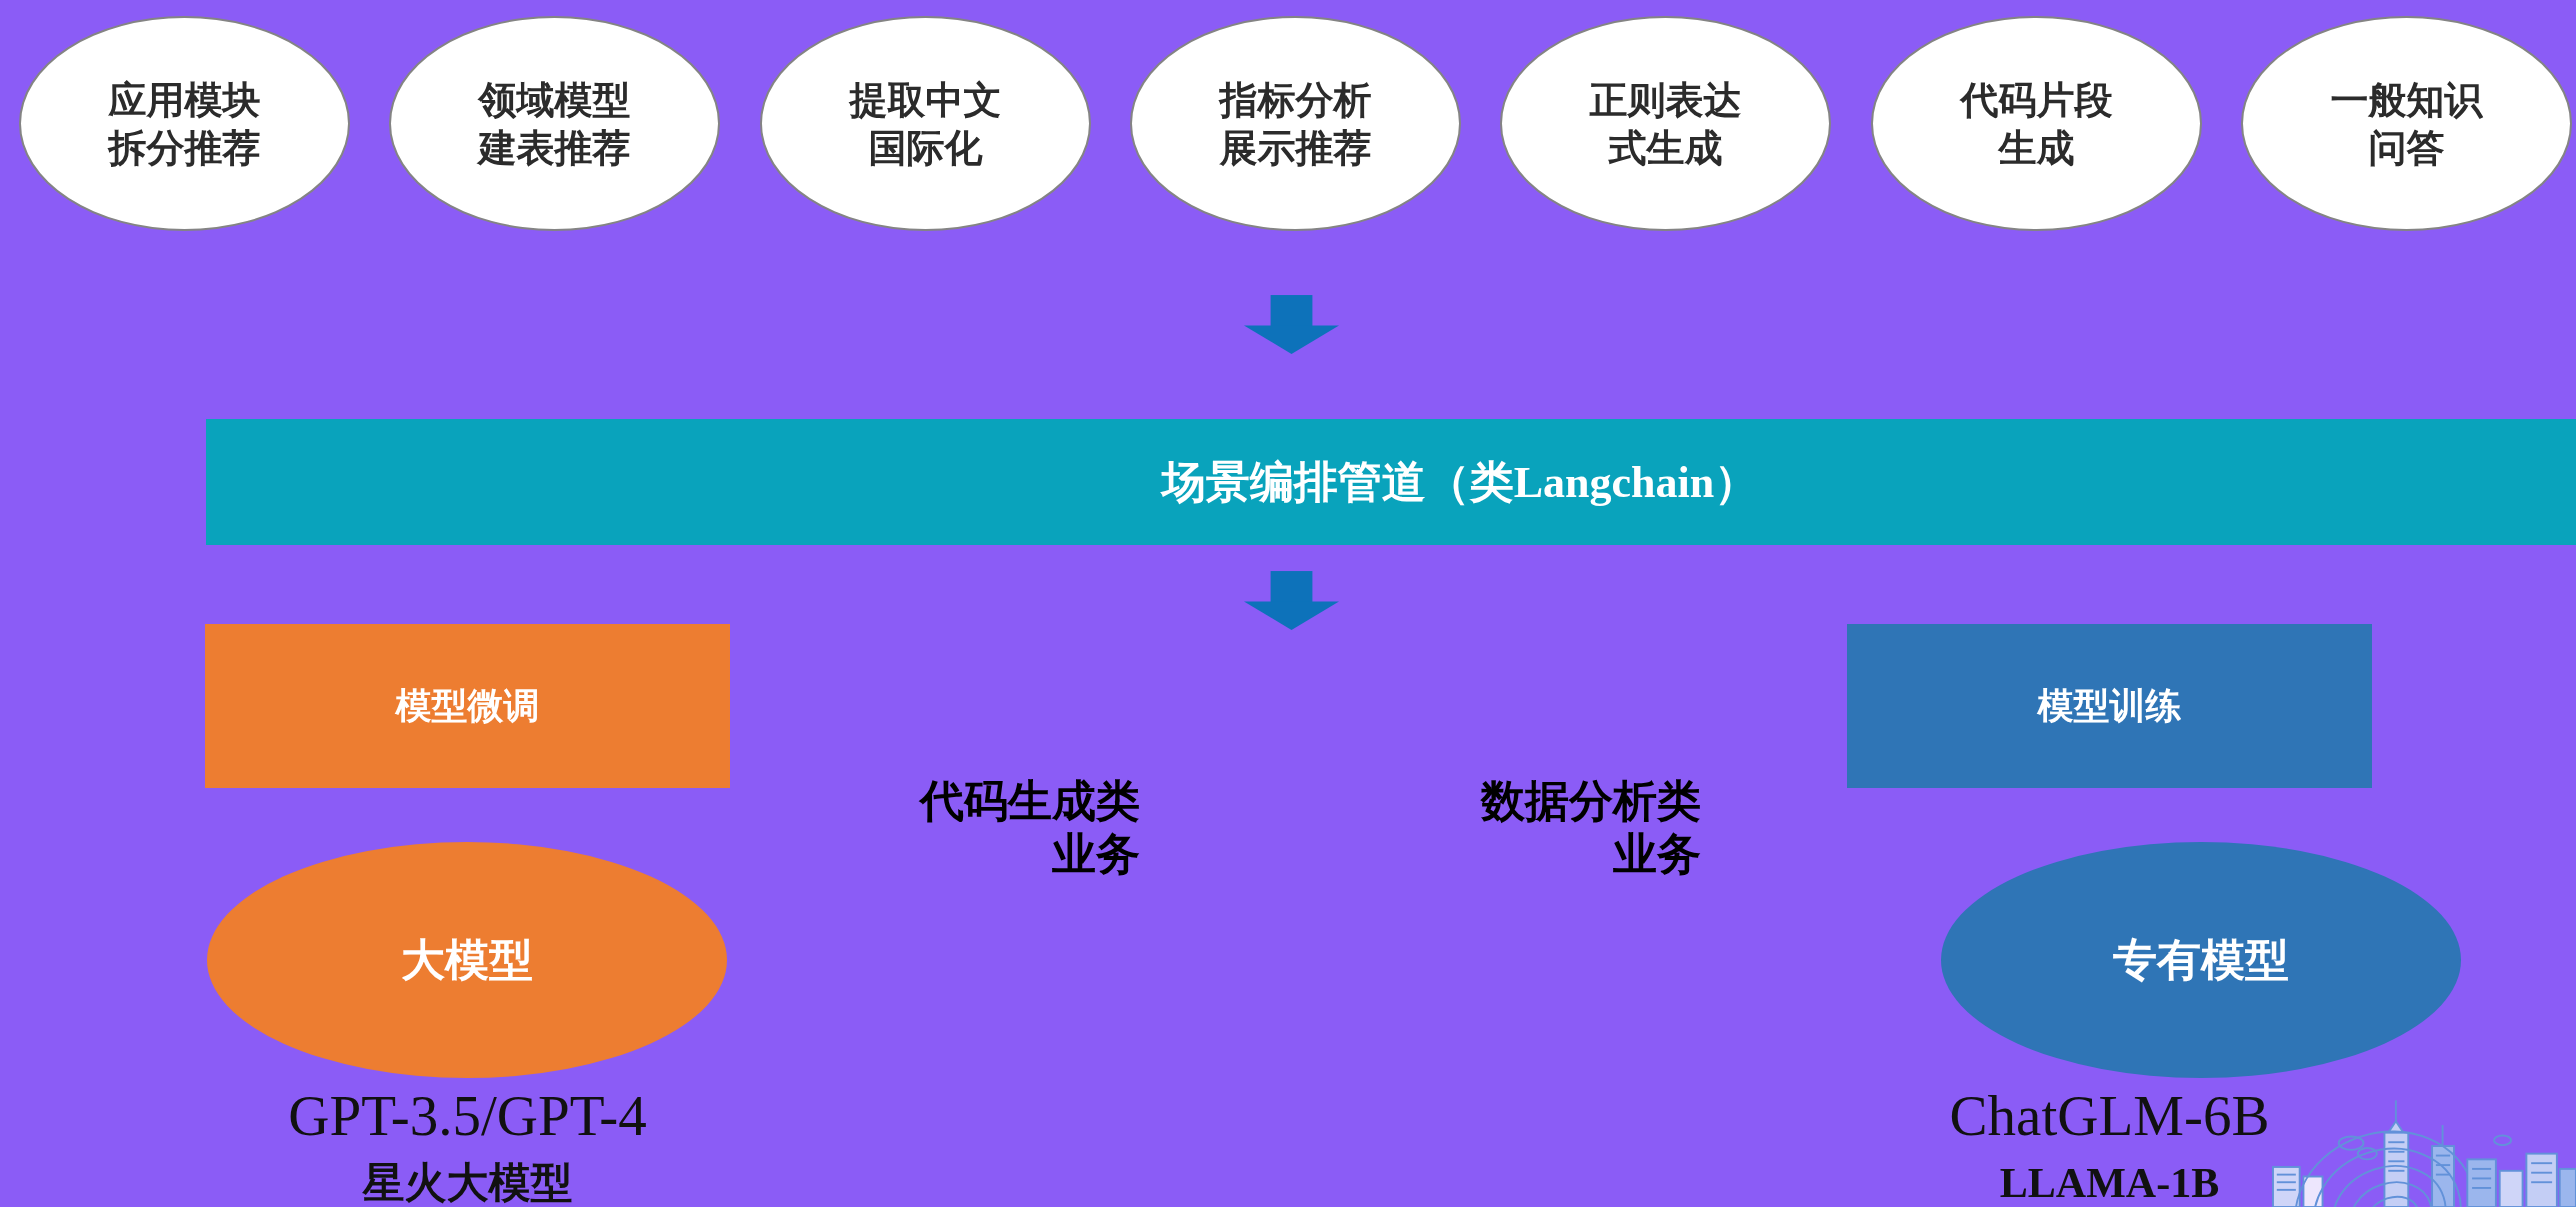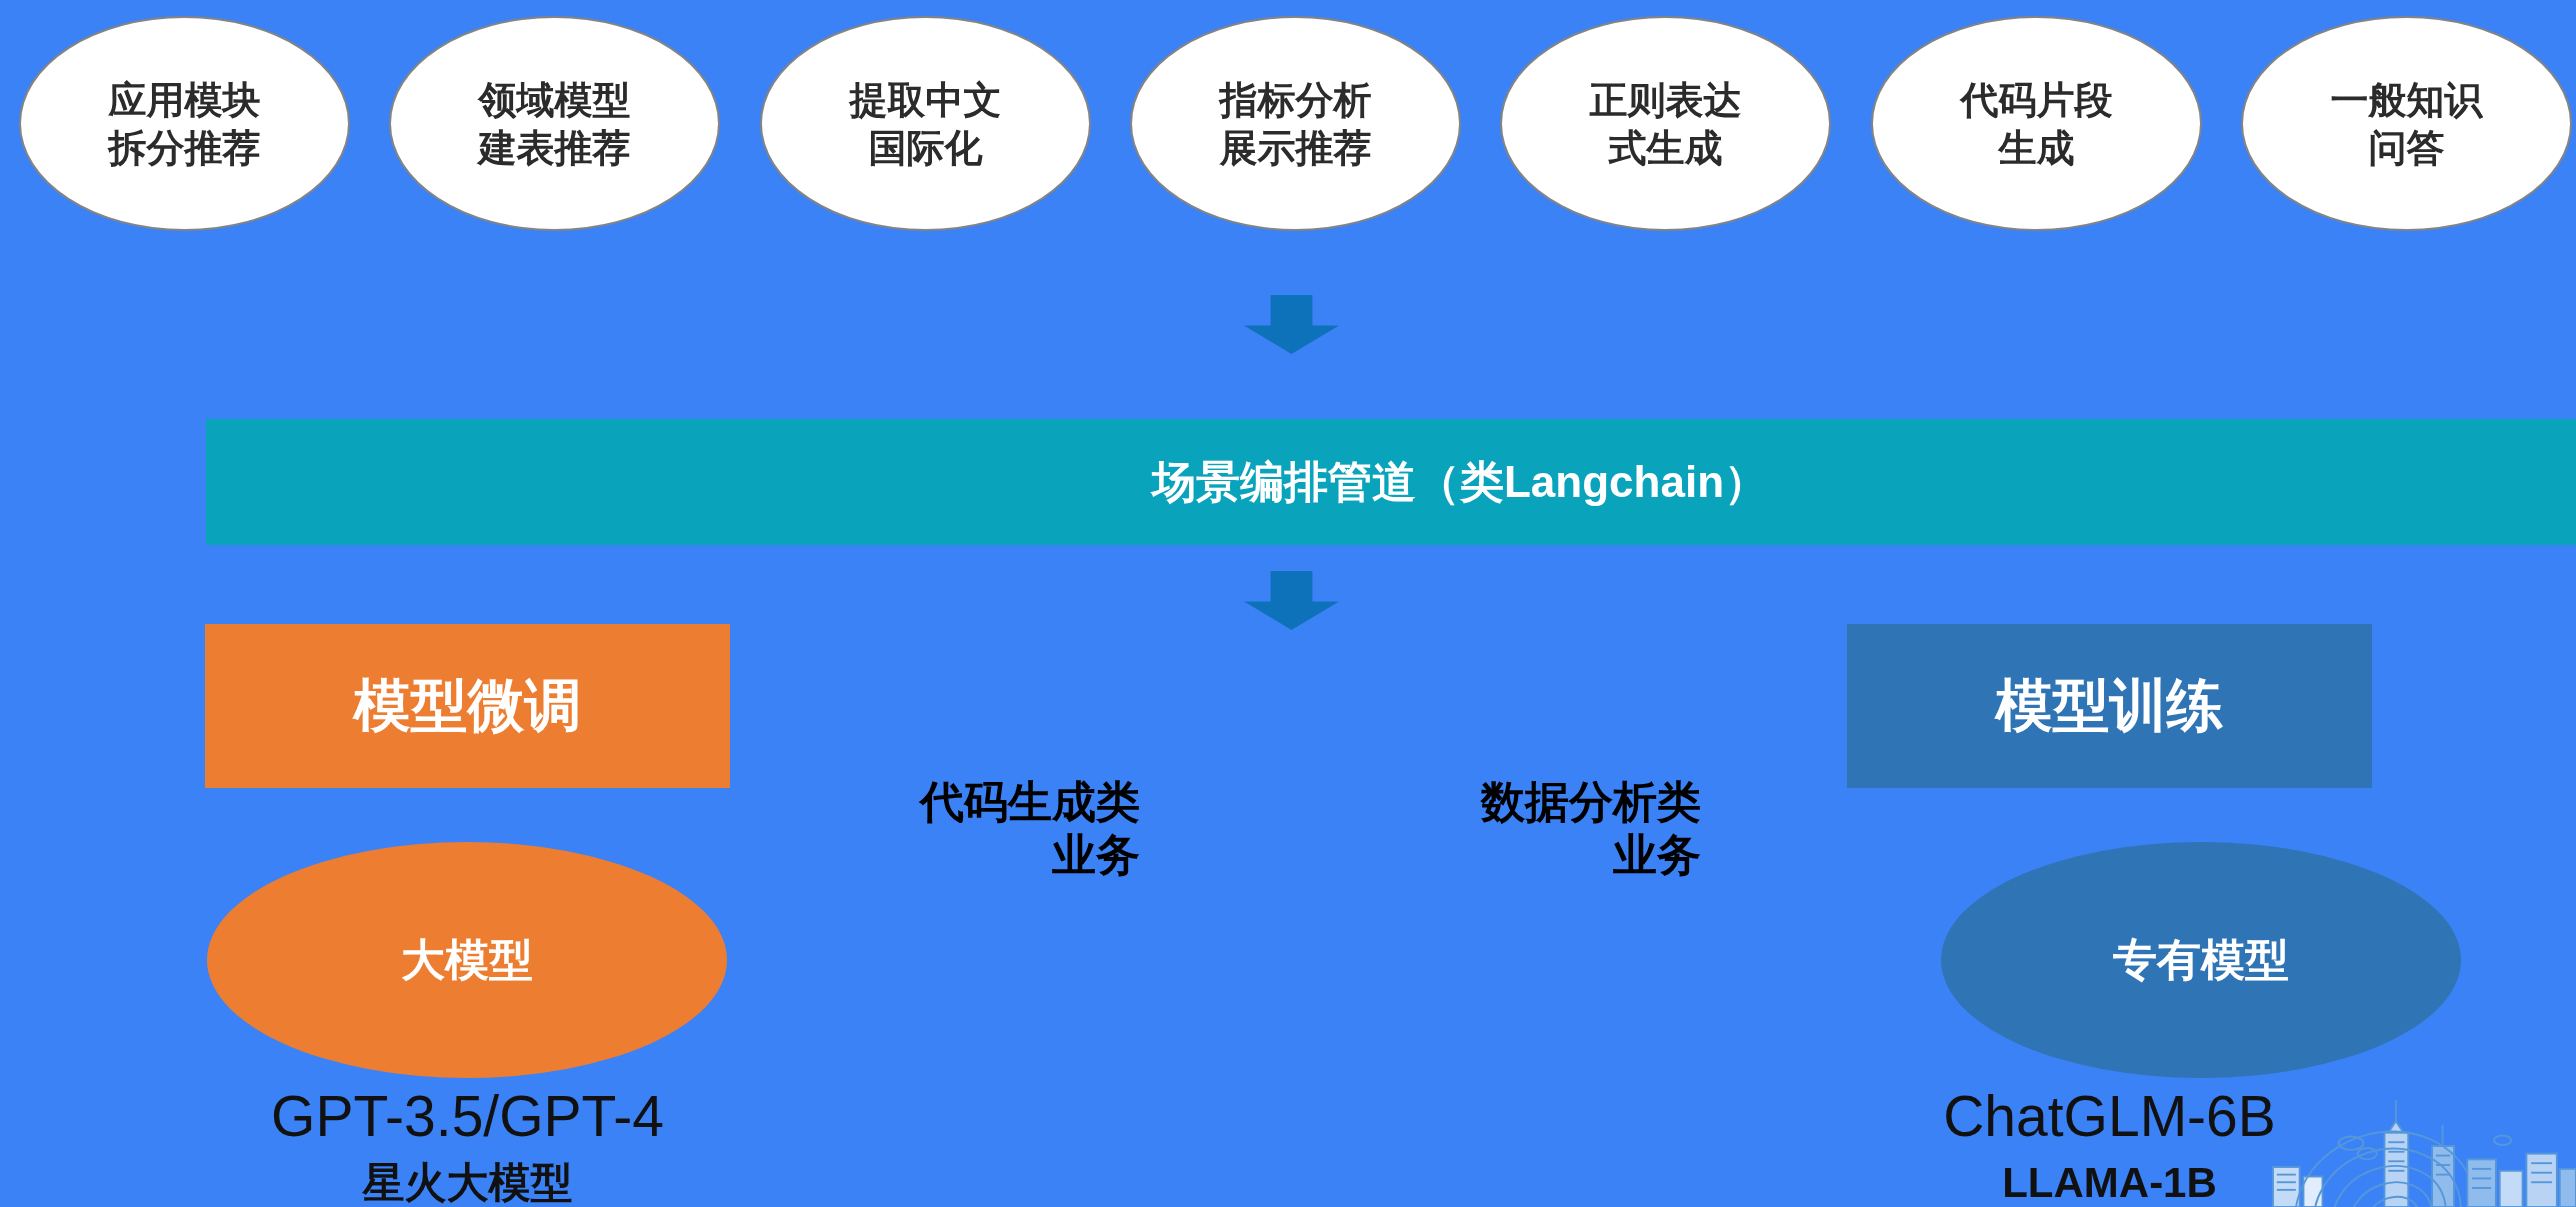--- a/index.html
+++ b/index.html
@@ -5,22 +5,23 @@
   html, body {
     margin: 0;
     padding: 0;
     background: #ffffff;
     font-family: "Liberation Sans", sans-serif;
   }
   .canvas {
     position: relative;
     width: 2576px;
     height: 1207px;
-    background: #3b82f6;
+    background: #8b5cf6;
     overflow: hidden;
+    font-family: Liberation Serif, serif;
   }
 
   
   .bubble {
     position: absolute;
     top: 16px;
     width: 331px;
     height: 215px;
     border: 2.9px solid #848484;
     border-radius: 50%;
@@ -73,21 +74,21 @@
   
   .col-box {
     position: absolute;
     top: 624px;
     width: 525px;
     height: 164px;
     display: flex;
     align-items: center;
     justify-content: center;
     color: #ffffff;
-    font-size: 57px;
+    font-size: 36px;
     font-weight: bold;
   }
   .box-orange { left: 205px; background: #ed7d31; }
   .box-blue   { left: 1847px; background: #2f75b6; }
 
   .col-ellipse {
     position: absolute;
     top: 842px;
     width: 520px;
     height: 236px;

